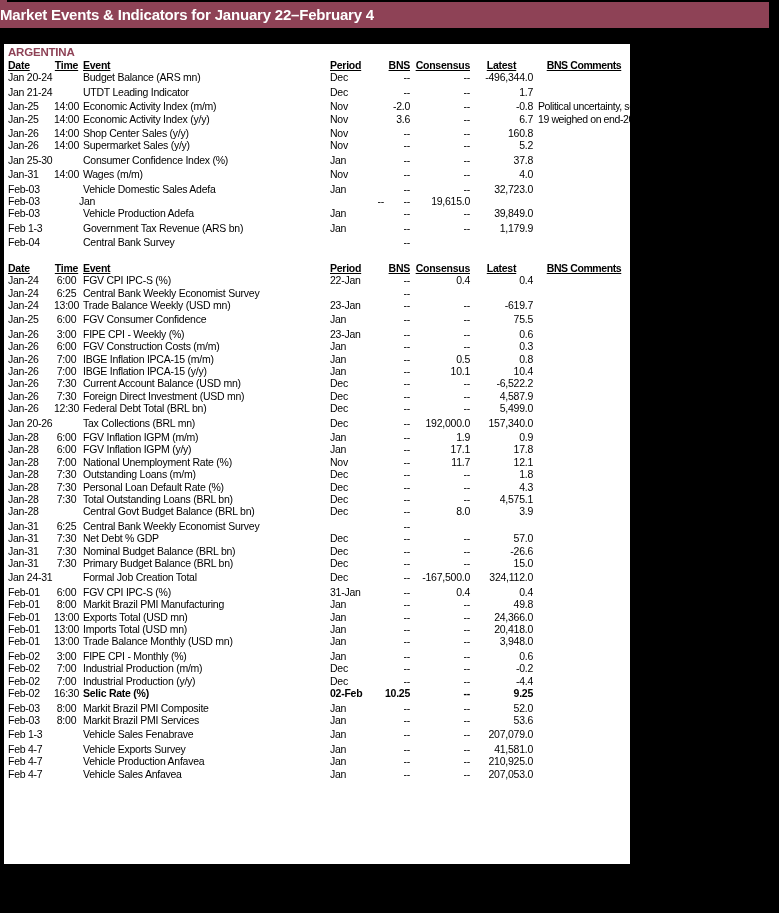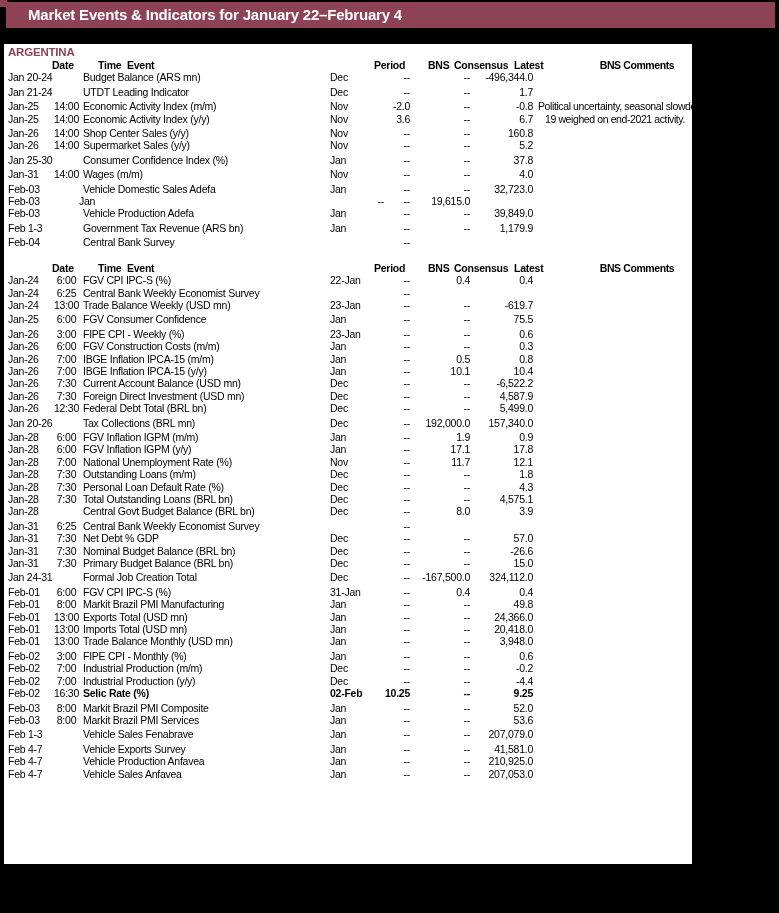--- a/index.html
+++ b/index.html
@@ -2,47 +2,47 @@
 <html><head>
 <meta charset="utf-8">
 <style>
   html,body{margin:0;padding:0;}
   body{
     width:779px;height:913px;background:#000;position:relative;overflow:hidden;
     font-family:"Liberation Sans",sans-serif;
   }
   .corner{position:absolute;left:0;top:0;width:7px;height:7px;background:#8e4256;}
   .titlebar{
-    position:absolute;left:6px;top:2px;width:769px;height:26px;background:#8e4256;
-    color:#fff;font-weight:bold;font-size:15px;line-height:26px;padding-left:22px;
+    position:absolute;left:0;top:2px;width:769px;height:26px;background:#8e4256;
+    color:#fff;font-weight:bold;font-size:15px;line-height:26px;
     box-sizing:border-box;letter-spacing:-0.2px;white-space:nowrap;
   }
   .panel{
-    position:absolute;left:4px;top:44px;width:688px;height:820px;background:#fff;
+    position:absolute;left:4px;top:44px;width:626px;height:820px;background:#fff;
     padding-top:2px;box-sizing:border-box;color:#000;
   }
   .section + .section{margin-top:13px;}
   .section-title{
     color:#8e4256;font-weight:bold;font-size:11.5px;line-height:13px;
     padding-left:4px;letter-spacing:-0.2px;
   }
   .row{
     display:grid;
     grid-template-columns:50px 25px 251px 54px 26px 60px 63px 1fr;
     font-size:10.5px;line-height:12.4px;letter-spacing:-0.25px;
   }
   .row.gap{margin-top:2px;}
   .c{white-space:nowrap;overflow:visible;}
   .c.date{padding-left:4px;}
   .c.time{text-align:center;}
   .c.event{padding-left:4px;}
   .c.bns,.c.consensus,.c.latest{text-align:right;}
   .c.comment{padding-left:5px;letter-spacing:-0.4px;text-align:center;}
-  .header-row .c{font-weight:bold;text-underline-offset:1px;margin-left:44px;}
-  .header-row .c.latest{text-align:left;}
+  .header-row .c{font-weight:bold;text-decoration:underline;text-underline-offset:1px;}
+  .header-row .c.latest{text-align:center;}
   .row.bold .event,.row.bold .period,.row.bold .bns,
   .row.bold .consensus,.row.bold .latest{font-weight:bold;}
 </style>
 </head>
 <body>
 
 <div class="corner"></div>
 
 <div class="titlebar">
   <span>Market Events &amp; Indicators for January 22–February 4</span>

